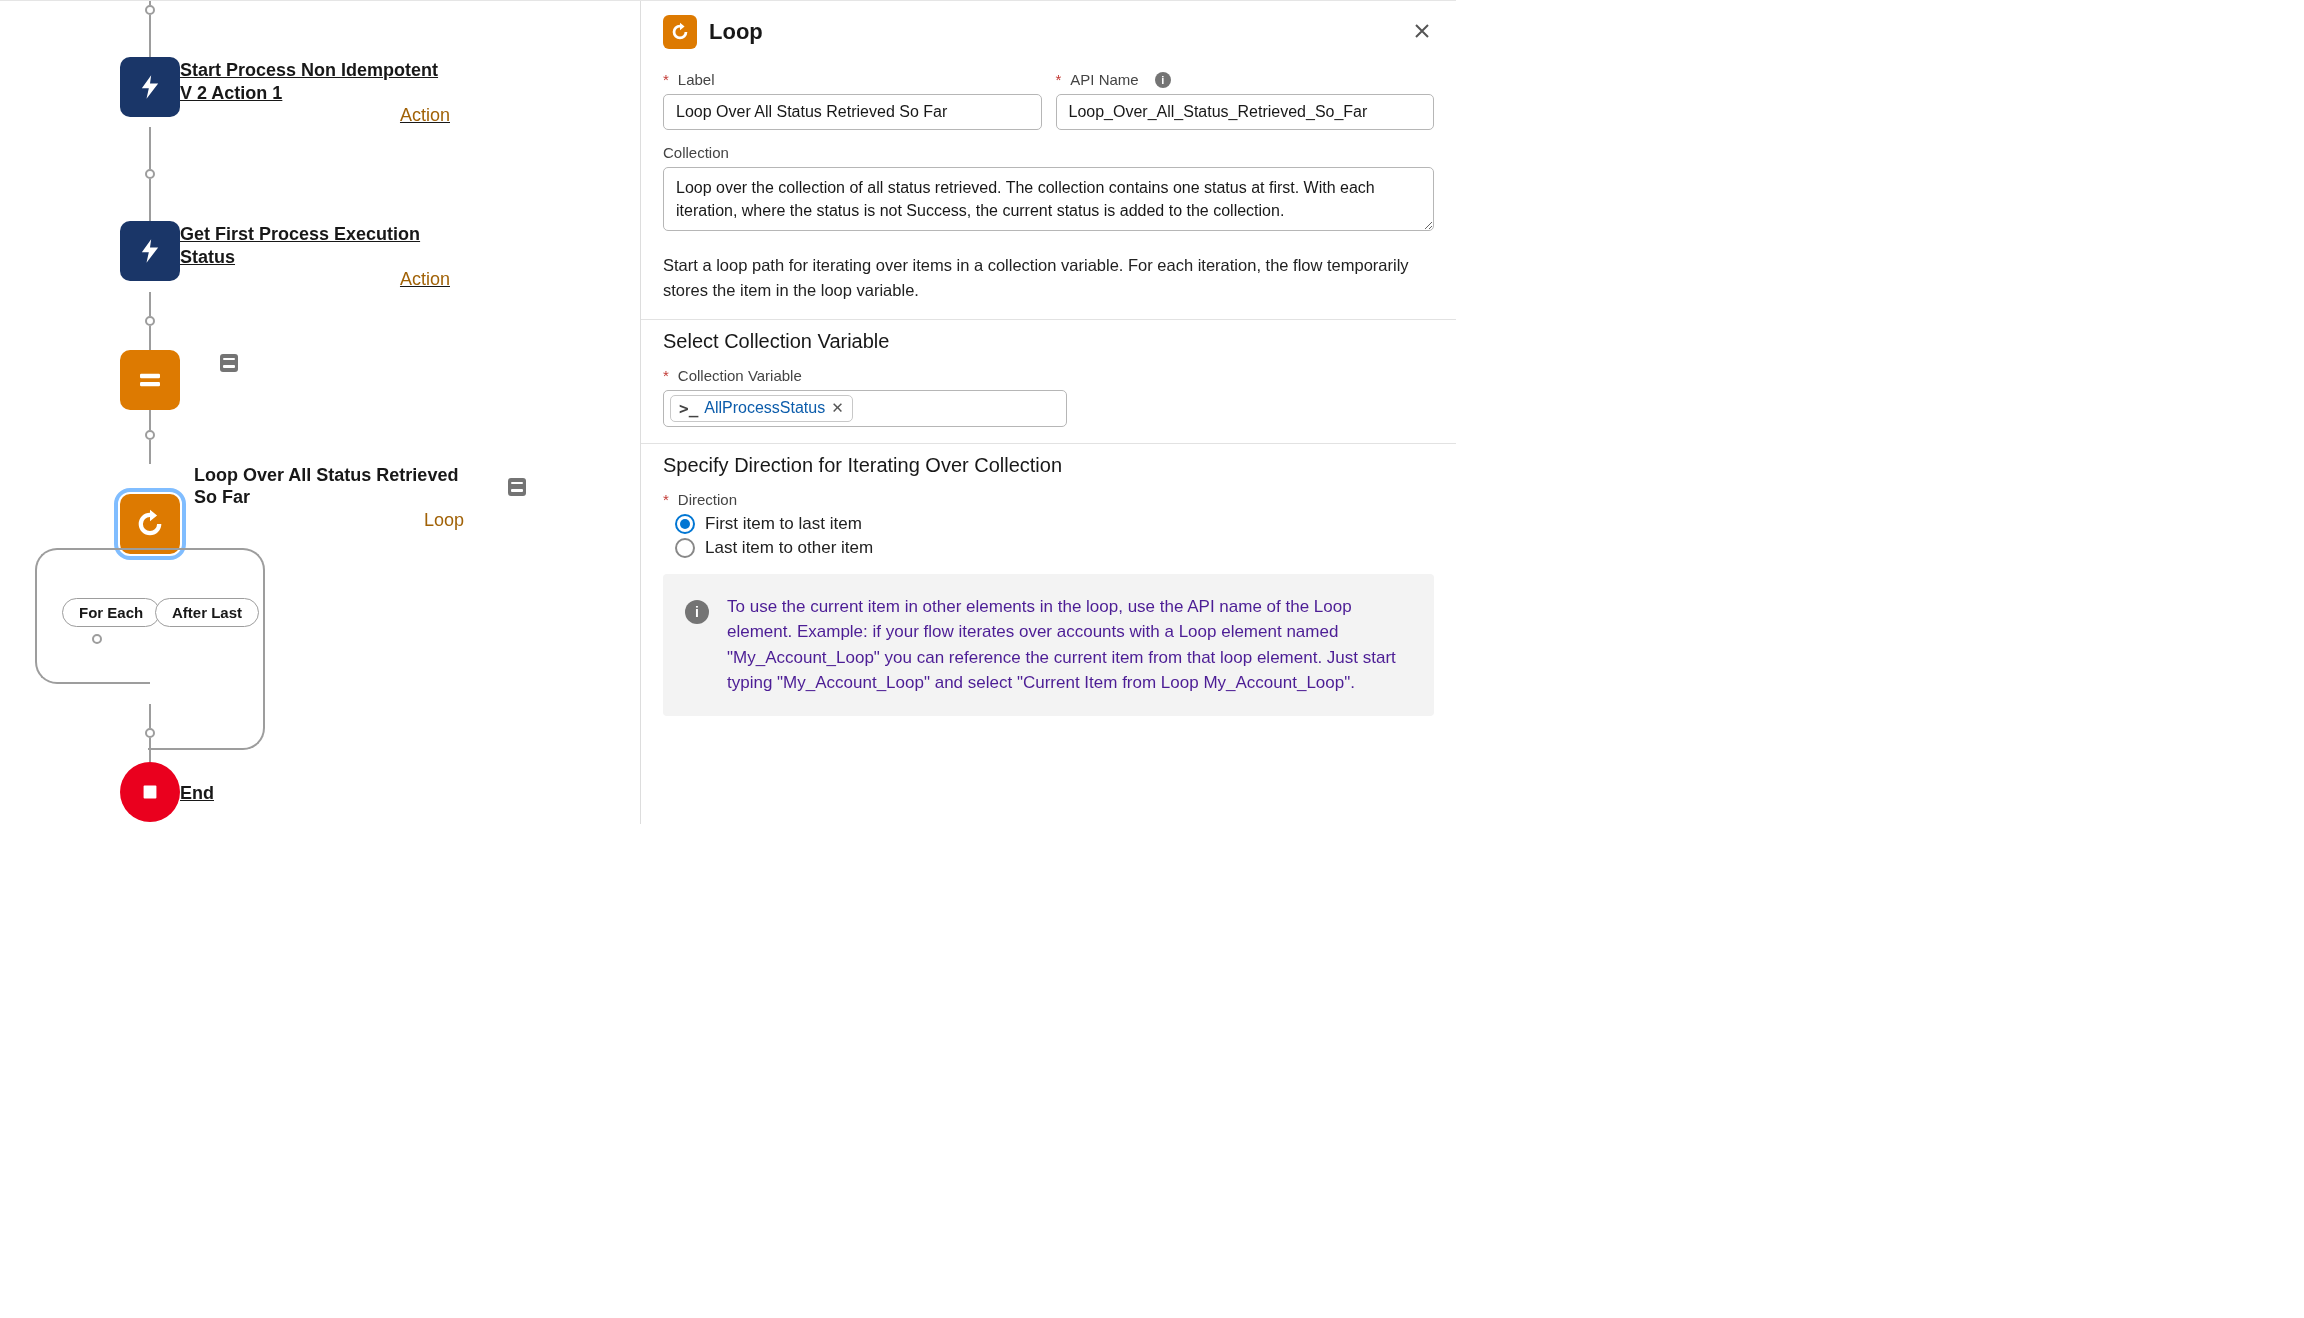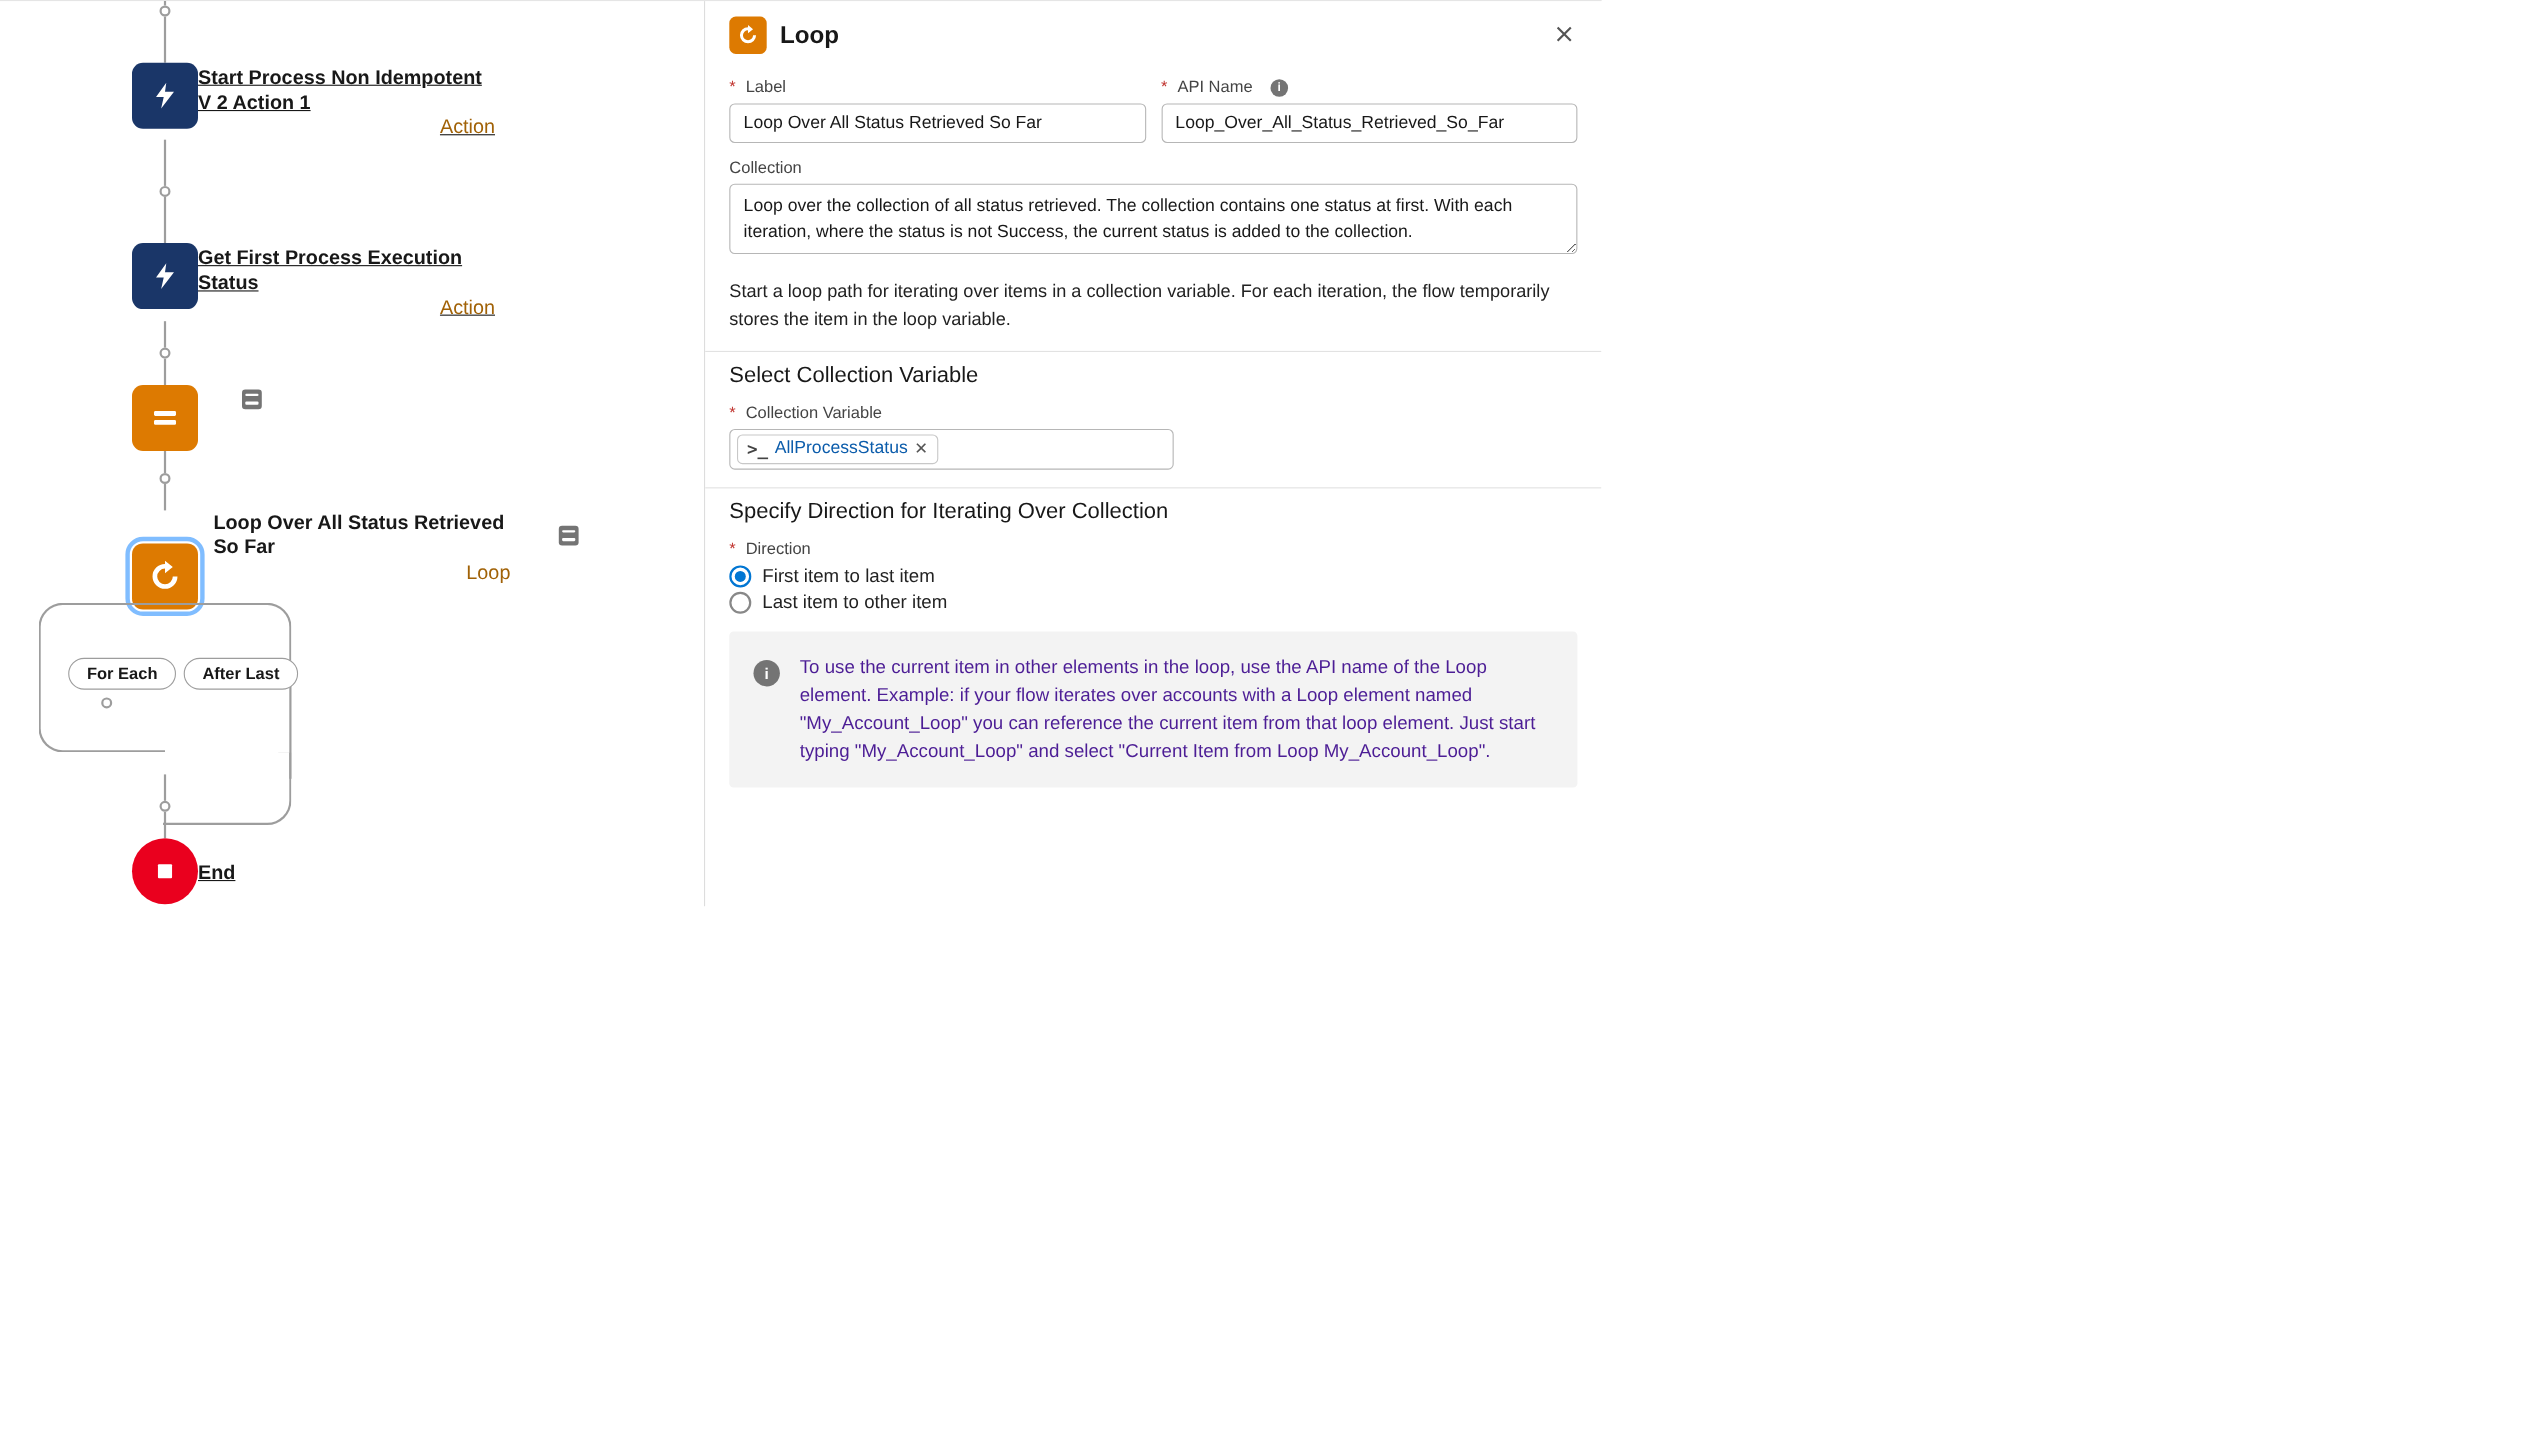--- a/index.html
+++ b/index.html
@@ -135,21 +135,21 @@
     background: #fff;
     border: 1px solid #9d9d9d;
     border-radius: 18px;
     padding: 5px 16px;
     font-weight: 700;
     font-size: 15px;
     top: 50px;
     white-space: nowrap;
   }
   .branch-label.left { left: 27px; }
-  .branch-label.right { left: 132px; }
+  .branch-label.right { left: 120px; }
   .loop-dot {
     position: absolute;
     width: 10px; height: 10px;
     border: 2px solid #9d9d9d;
     background: #fff;
     border-radius: 50%;
     left: 57px;
     top: 86px;
   }
 
@@ -289,21 +289,21 @@
     color: #444;
   }
 
   
   .radio-group { margin-top: 4px; }
   .radio-item {
     display: flex;
     align-items: center;
     gap: 10px;
     font-size: 17px;
-    margin: 4px 0;
+    margin: 4px 12px;
     color: #222;
   }
   .radio {
     width: 20px; height: 20px;
     border: 2px solid #0176d3;
     border-radius: 50%;
     display: inline-flex;
     align-items: center;
     justify-content: center;
     flex: 0 0 20px;

